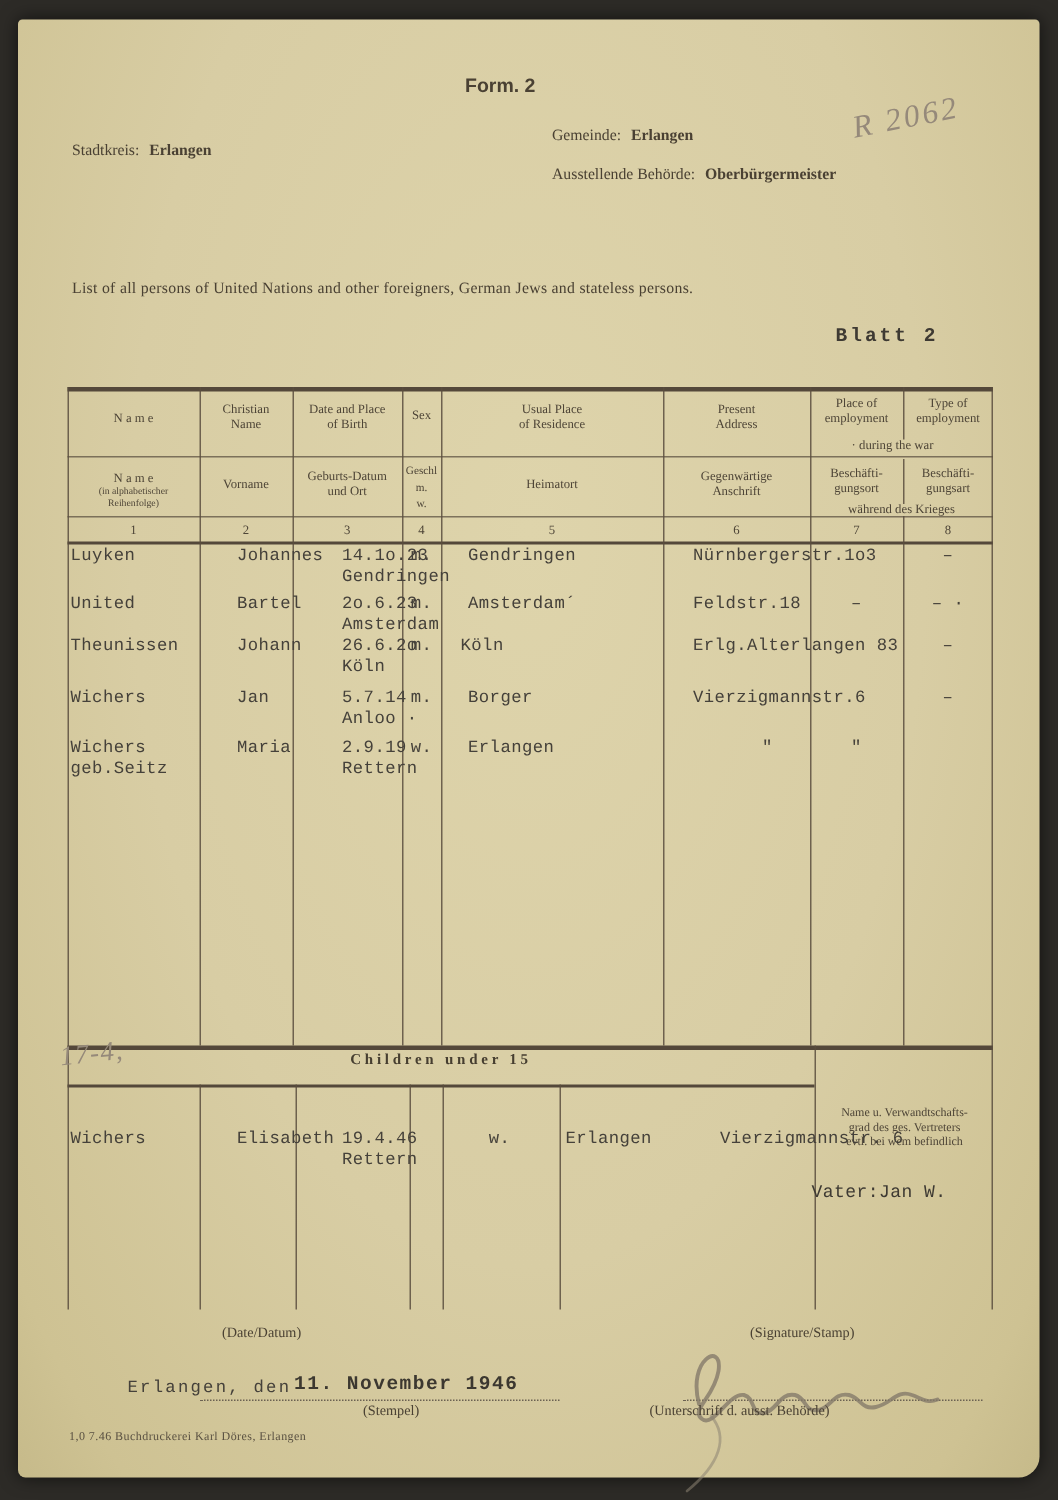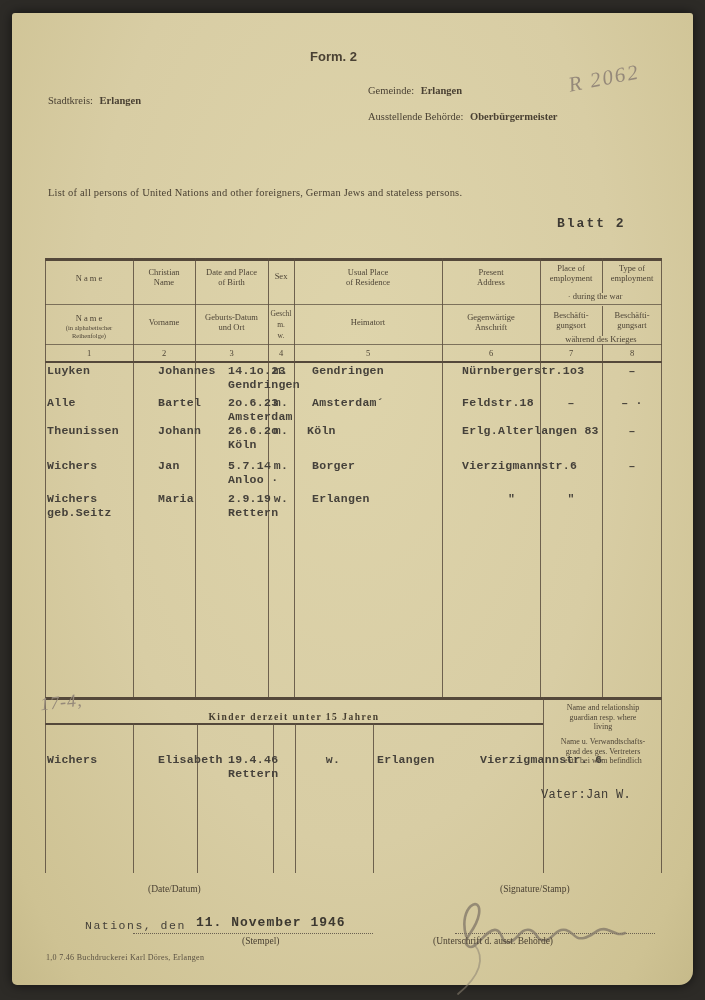--- a/index.html
+++ b/index.html
@@ -22,21 +22,21 @@
   .cell{position:absolute;font-size:11.5px;line-height:13.5px;letter-spacing:.3px;}
   .dotted{position:absolute;border-bottom:1.2px dotted #6b6152;height:1px;}
   
   .b1{left:0;width:88px;} .b2{left:88px;width:62px;} .b3{left:150px;width:73px;}
   .b4{left:223px;width:26px;} .b5{left:249px;width:148px;} .b6{left:397px;width:98px;}
   .b7{left:495px;width:62px;} .b8{left:557px;width:60px;}
   .m1{left:2px;width:112px;} .m2{left:113px;width:70px;} .m3{left:183px;width:72px;}
   .m4{left:223px;width:26px;text-align:center;} .m5{left:258px;width:140px;}
   .m6{left:407px;width:150px;} .m7{left:495px;width:62px;text-align:center;}
   .m8{left:557px;width:60px;text-align:center;}
-  .row{position:absolute;left:0;width:617px;height:30px;font-weight:bold;}
+  .row{position:absolute;left:0;width:617px;height:30px;}
   .row .cell{white-space:pre-line;}
   .ditto-pad{padding-left:56px;}
 </style>
 </head>
 <body>
 
 <div class="stage">
   <div class="paper"></div>
 
   <div class="abs sans print" style="left:310px;top:49px;font-size:13px;font-weight:bold;">Form. 2</div>
@@ -135,21 +135,21 @@
       <span class="cell mono m2">Johannes</span>
       <span class="cell mono m3">14.1o.23
 Gendringen</span>
       <span class="cell mono m4">m.</span>
       <span class="cell mono m5" style="padding-left:9px;">Gendringen</span>
       <span class="cell mono m6" style="padding-left:10px;">Nürnbergerstr.1o3</span>
       <span class="cell mono m7"></span>
       <span class="cell mono m8">–</span>
     </div>
     <div class="row" style="top:138px;">
-      <span class="cell mono m1">Alle</span>
+      <span class="cell mono m1">United</span>
       <span class="cell mono m2">Bartel</span>
       <span class="cell mono m3">2o.6.23
 Amsterdam</span>
       <span class="cell mono m4">m.</span>
       <span class="cell mono m5" style="padding-left:9px;">Amsterdam´</span>
       <span class="cell mono m6" style="padding-left:10px;">Feldstr.18</span>
       <span class="cell mono m7">–</span>
       <span class="cell mono m8">– ·</span>
     </div>
     <div class="row" style="top:166px;">
@@ -180,24 +180,21 @@
       <span class="cell mono m2">Maria</span>
       <span class="cell mono m3">2.9.19
 Rettern</span>
       <span class="cell mono m4">w.</span>
       <span class="cell mono m5" style="padding-left:9px;">Erlangen</span>
       <span class="cell mono m6 ditto-pad">"</span>
       <span class="cell mono m7">"</span>
       <span class="cell mono m8"></span>
     </div>
 
-    <div class="abs serif" style="left:0;top:454px;width:498px;text-align:center;font-size:9.5px;font-weight:bold;letter-spacing:1.5px;color:#463e30;">Kinder derzeit unter 15 Jahren</div>
-    <div class="hdr pre" style="left:500px;top:445px;width:116px;font-size:8px;line-height:9.5px;">Name and relationship
-guardian resp. where
-living</div>
+    <div class="abs serif" style="left:0;top:443px;width:498px;text-align:center;font-size:10px;font-weight:bold;letter-spacing:2.5px;color:#463e30;">Children under 15</div>
     <div class="hdr pre" style="left:500px;top:479px;width:116px;font-size:8px;line-height:9.5px;">Name u. Verwandtschafts-
 grad des ges. Vertreters
 evtl. bei wem befindlich</div>
 
     <div class="row" style="top:495px;">
       <span class="cell mono m1">Wichers</span>
       <span class="cell mono m2">Elisabeth</span>
       <span class="cell mono m3">19.4.46
 Rettern</span>
       <span class="cell mono" style="left:275px;width:26px;text-align:center;">w.</span>
@@ -205,21 +202,21 @@
       <span class="cell mono" style="left:435px;width:180px;">Vierzigmannstr. 6</span>
     </div>
     <div class="abs mono" style="left:496px;top:530px;font-size:12px;letter-spacing:.3px;color:#3e3a33;">Vater:Jan W.</div>
   </div>
 
   <div class="abs pencil" style="left:40px;top:692px;font-size:18px;transform:rotate(-6deg);letter-spacing:1px;">17-4,</div>
 
   <div class="abs serif print" style="left:148px;top:884px;font-size:9.5px;">(Date/Datum)</div>
   <div class="abs serif print" style="left:500px;top:884px;font-size:9.5px;">(Signature/Stamp)</div>
 
-  <div class="abs mono" style="left:85px;top:919px;font-size:11.5px;letter-spacing:1.5px;">Nations, den</div>
+  <div class="abs mono" style="left:85px;top:919px;font-size:11.5px;letter-spacing:1.5px;">Erlangen, den</div>
   <div class="dotted" style="left:133px;top:932px;width:240px;"></div>
   <div class="abs mono" style="left:196px;top:915px;font-size:13px;font-weight:bold;letter-spacing:1px;color:#3c3830;">11. November 1946</div>
   <div class="abs serif print" style="left:242px;top:936px;font-size:9.5px;">(Stempel)</div>
 
   <div class="dotted" style="left:455px;top:932px;width:200px;"></div>
   <svg class="abs" style="left:428px;top:884px;" width="240" height="115" viewBox="0 0 240 115">
     <path d="M38,52 C30,22 54,10 51,30 C48,48 32,56 40,62 C48,68 58,44 68,46 C76,48 72,60 82,58 C90,56 92,44 102,46 C110,48 108,58 118,56 C126,54 128,44 138,46 C146,48 146,56 156,54 C166,52 170,42 180,46 C186,48 190,52 197,49" fill="none" stroke="#847a6a" stroke-width="2.6" stroke-linecap="round" opacity="0.8"></path>
     <path d="M46,60 C58,74 52,92 30,110" fill="none" stroke="#8d8373" stroke-width="1.8" stroke-linecap="round" opacity="0.55"></path>
   </svg>
   <div class="abs serif print" style="left:433px;top:936px;font-size:9.5px;">(Unterschrift d. ausst. Behörde)</div>

